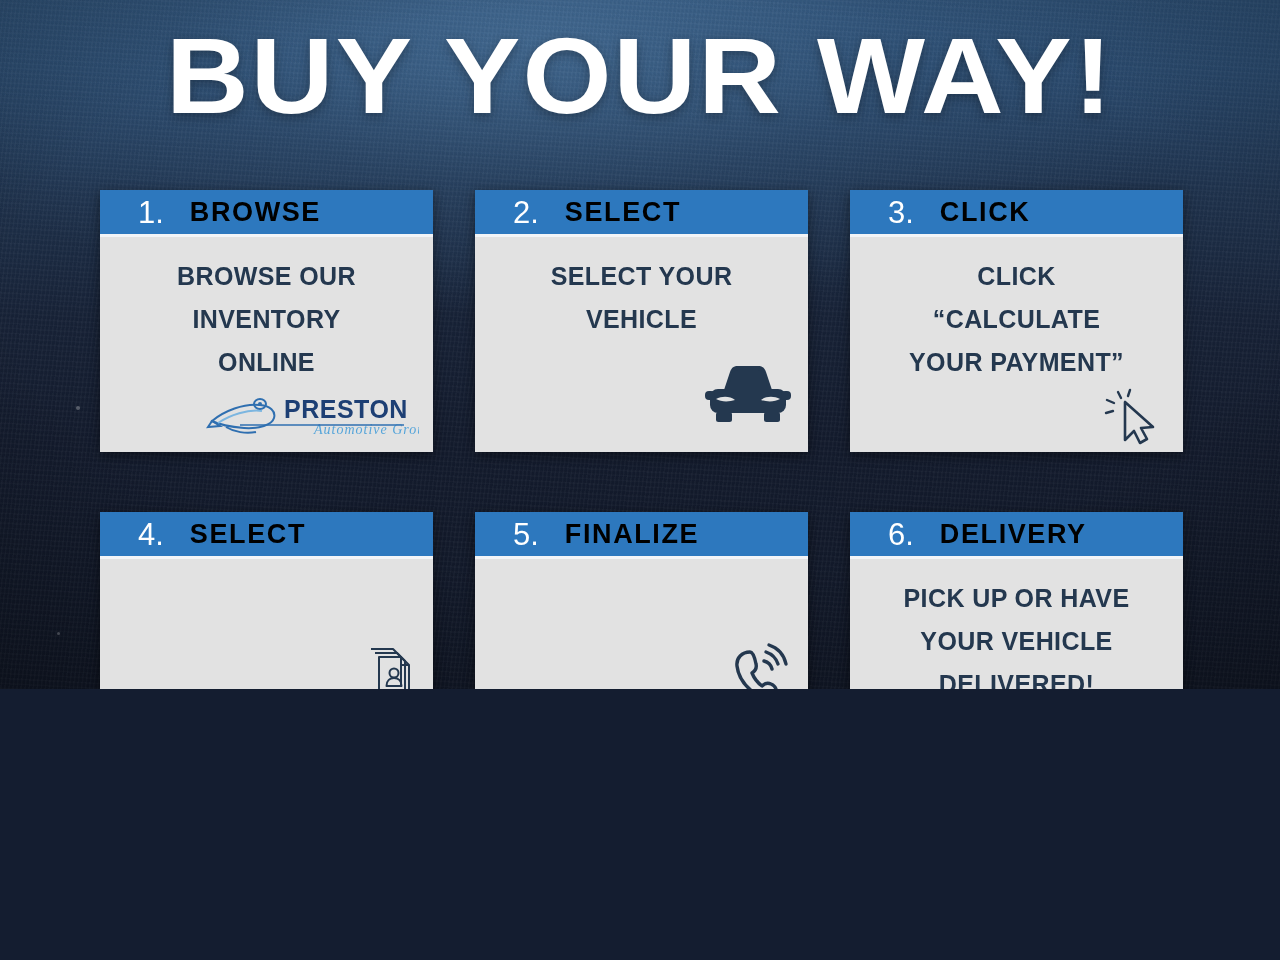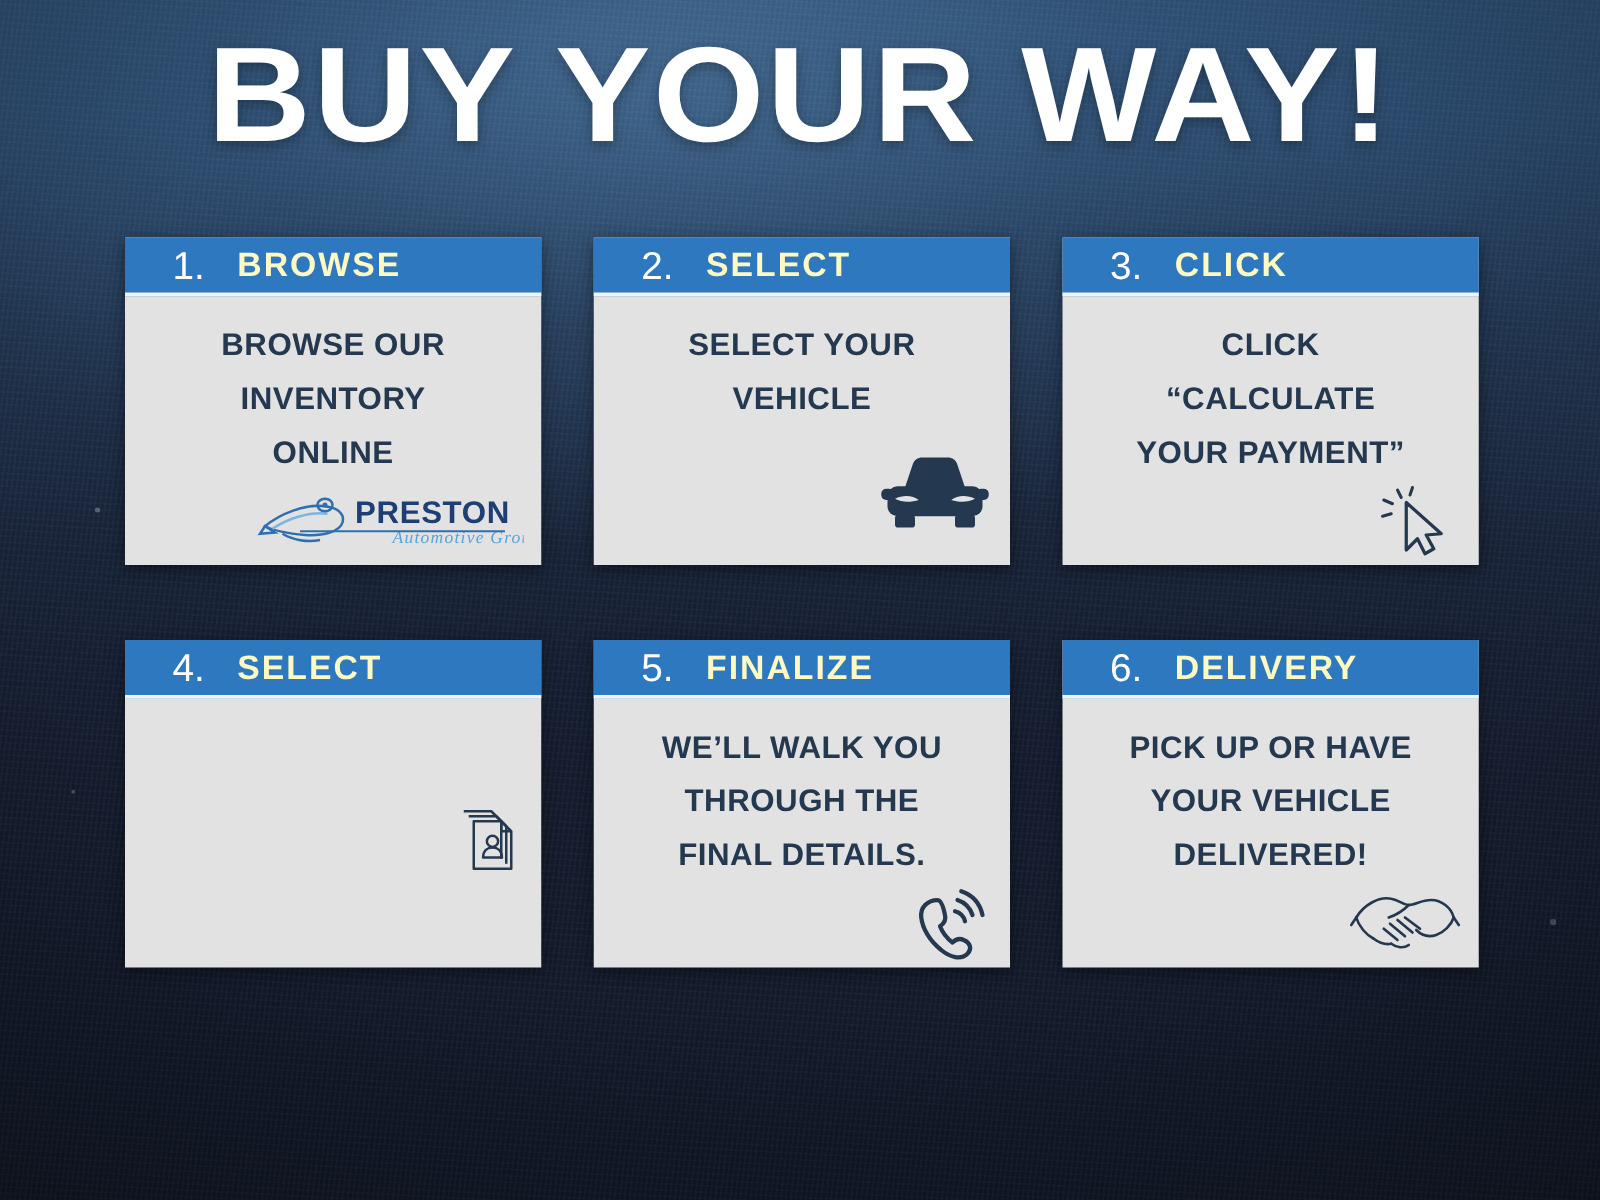--- a/index.html
+++ b/index.html
@@ -2,21 +2,21 @@
 <html><head>
 <meta charset="utf-8">
 <style>
   html,body{margin:0;padding:0;}
   body{
     width:1280px;height:960px;overflow:hidden;
     font-family:"Liberation Sans", sans-serif;
     background:#141d30;
   }
   .poster{
-    position:relative;width:1280px;height:960px;overflow:hidden;
+    position:relative;width:1280px;height:689px;overflow:hidden;
     background:
       radial-gradient(ellipse 75% 55% at 42% 6%, rgba(83,126,168,0.55) 0%, rgba(60,97,136,0.30) 38%, rgba(24,35,55,0.0) 72%),
       linear-gradient(180deg,#2d5076 0%,#2a4a6e 10%,#20344f 27%,#182338 46%,#141c2e 64%,#121929 100%);
   }
   
   .poster:before{
     content:"";position:absolute;inset:0;pointer-events:none;
     background-image:
       repeating-linear-gradient(97deg, rgba(255,255,255,0.030) 0px, rgba(255,255,255,0.030) 1px, rgba(0,0,0,0.020) 2px, rgba(0,0,0,0.0) 4px),
       repeating-linear-gradient(3deg, rgba(255,255,255,0.022) 0px, rgba(255,255,255,0.022) 1px, rgba(0,0,0,0.025) 2px, rgba(0,0,0,0.0) 5px),
@@ -53,21 +53,21 @@
     background:#2d78be;height:47px;flex:0 0 47px;
     display:flex;align-items:center;
     border-bottom:3px solid #f2f4f7;
     padding-left:38px;box-sizing:border-box;
   }
   .step-num{
     color:#ffffff;font-size:31px;line-height:31px;font-weight:400;
     margin-right:26px;letter-spacing:0px;
   }
   .step-label{
-    color:#fef9c3;font-size:27px;line-height:27px;font-weight:bold;
+    color:#000000;font-size:27px;line-height:27px;font-weight:bold;
     letter-spacing:1.6px;
     text-align:center;
   }
   .card-body{
     flex:1 1 auto;display:flex;flex-direction:column;
     align-items:center;justify-content:flex-start;
     padding:18px 14px 10px;box-sizing:border-box;
   }
   .body-text{
     color:#24384f;font-weight:bold;text-align:center;
@@ -191,23 +191,20 @@
           </div>
         </div>
       </div>
 
       <div class="card">
         <div class="card-head">
           <span class="step-num">5.</span>
           <span class="step-label">FINALIZE</span>
         </div>
         <div class="card-body">
-          <div class="body-text">WE’LL WALK YOU
-THROUGH THE
-FINAL DETAILS.</div>
           <div class="icon-slot">
             <svg width="66" height="62" viewBox="0 0 66 62">
               <g fill="none" stroke="#24384f" stroke-width="3.4" stroke-linecap="round" stroke-linejoin="round">
                 <path d="M22 10 C14 10, 8 16, 9 24 C10 33, 16 43, 25 50 C32 56, 41 58, 46 53 C50 49, 48 44, 43 42
                          C39 40, 36 42, 34 44 C30 41, 26 36, 24 31 C27 29, 29 26, 28 22 C27 17, 25 10, 22 10 Z"></path>
                 <path d="M38 10 C44 12, 48 16, 50 22"></path>
                 <path d="M36 19 C40 20, 43 23, 44 27"></path>
                 <path d="M41 3 C50 6, 56 13, 58 22"></path>
               </g>
             </svg>

